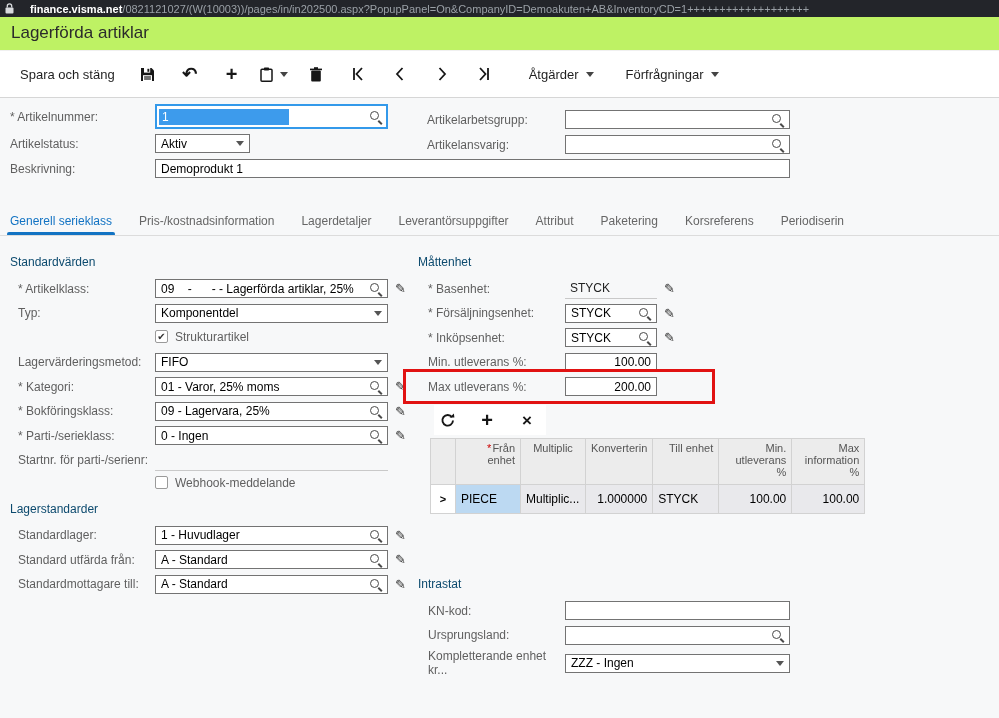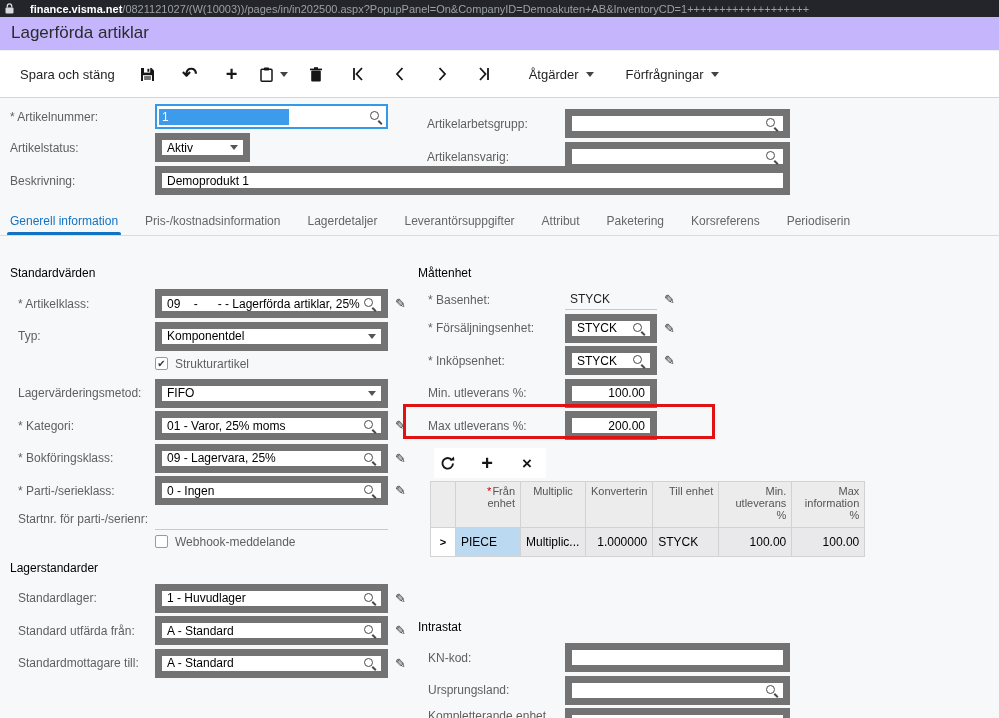--- a/index.html
+++ b/index.html
@@ -7,21 +7,21 @@
               font-family:"Liberation Sans", sans-serif; color:#222; }
   .stage { position:relative; width:999px; height:718px; background:#f7f8f9; }
 
   
   .addressbar { position:absolute; top:0; left:0; width:999px; height:17px; background:#23252a;
                 display:flex; align-items:center; padding-left:5px; gap:16px; font-size:11px; }
   .addressbar .domain { color:#fff; font-weight:bold; }
   .addressbar .rest { color:#9aa0a6; white-space:nowrap; overflow:hidden; }
 
   
-  .titlebar { position:absolute; top:17px; left:0; width:999px; height:33px; background:#c4b5fd; }
+  .titlebar { position:absolute; top:17px; left:0; width:999px; height:33px; background:#bef264; }
   .page-title { position:absolute; left:11px; top:6px; font-size:17px; color:#2b2b2b; }
 
   
   .toolbar { position:absolute; top:50px; left:0; width:999px; height:48px; background:#fff;
              border-top:1px solid #f0f0f0; border-bottom:1px solid #d6d6d6;
              display:flex; align-items:center; padding-left:8px; }
   .tbtn { height:32px; display:flex; align-items:center; justify-content:center; gap:4px;
           font-size:13px; color:#1f1f1f; cursor:pointer; }
   .tbtn.text { padding:0 12px; }
   .tbtn.icon { width:42px; }
@@ -30,21 +30,21 @@
   .undo-glyph { font-size:18px; font-weight:bold; color:#161616; line-height:1; }
   .plus-glyph { font-size:20px; font-weight:bold; color:#161616; line-height:1; }
 
   
   .hform-left  { position:absolute; top:104px; left:10px;  width:790px; }
   .hform-right { position:absolute; top:109px; left:420px; width:380px; }
   .hrow { display:flex; align-items:center; margin-bottom:4px; min-height:21px; }
   .hlabel { width:145px; flex:none; font-size:12px; color:#5f5f5f; }
   .hform-right .hlabel { width:145px; padding-left:7px; }
 
-  .fbox { height:29px; background:#fff; border:7px solid #737373; display:flex; align-items:center;
+  .fbox { height:19px; background:#fff; border:1px solid #737373; display:flex; align-items:center;
           padding:0 5px; font-size:12px; color:#000; }
   .fbox .val { flex:1 1 auto; overflow:hidden; white-space:nowrap; }
   .fbox .val.num { text-align:right; }
   .focus { border:2px solid #3399ea; height:25px; padding:0 4px 0 2px; }
   .selection { background:#3d9bec; color:#fff; width:130px; height:16px; line-height:16px;
                padding-left:3px; font-size:12px; }
 
   
   .mag { position:relative; width:13px; height:13px; flex:none; margin-left:auto; }
   .mag::before { content:""; position:absolute; left:1px; top:1px; width:7px; height:7px;
@@ -61,21 +61,21 @@
           display:flex; padding-left:10px; white-space:nowrap; overflow:hidden; }
   .tab { margin-right:27px; padding:9px 0 6px; font-size:12px; color:#666; cursor:pointer;
          position:relative; flex:none; }
   .tab.active { color:#1273c3; }
   .tab.active::after { content:""; position:absolute; left:-3px; right:-3px; bottom:-1px; height:4px;
                        background:#1273c3; border-radius:2px; }
 
   
   .col-left  { position:absolute; top:248px; left:10px;  width:400px; }
   .col-right { position:absolute; top:248px; left:410px; width:589px; }
-  .section-h { font-size:12px; color:#000000; margin:18px 0 9px 0; }
+  .section-h { font-size:12px; color:#0c4a6e; margin:7px 0 9px 0; }
   .col-left .section-h { padding-left:0; }
   .col-right .section-h { padding-left:8px; }
 
   .frow { display:flex; align-items:center; min-height:21px; margin-bottom:3.5px; position:relative; }
   .flabel { flex:none; font-size:12px; color:#5f5f5f; }
   .col-left  .flabel { width:145px; padding-left:8px; }
   .col-right .flabel { width:155px; padding-left:18px; }
 
   .w-field   { width:233px; }   
   .w-unit    { width:92px; }    
@@ -231,21 +231,21 @@
     <div class="hrow">
       <div class="hlabel">Artikelansvarig:</div>
       <div class="fbox w-wide">
         <span class="val"></span>
         <span class="mag"></span>
       </div>
     </div>
   </div>
 
   <div class="tabs">
-    <div class="tab active">Generell information</div>
+    <div class="tab active">Generell serieklass</div>
     <div class="tab">Pris-/kostnadsinformation</div>
     <div class="tab">Lagerdetaljer</div>
     <div class="tab">Leverantörsuppgifter</div>
     <div class="tab">Attribut</div>
     <div class="tab">Paketering</div>
     <div class="tab">Korsreferens</div>
     <div class="tab">Periodiserin</div>
   </div>
 
   <div class="col-left">

